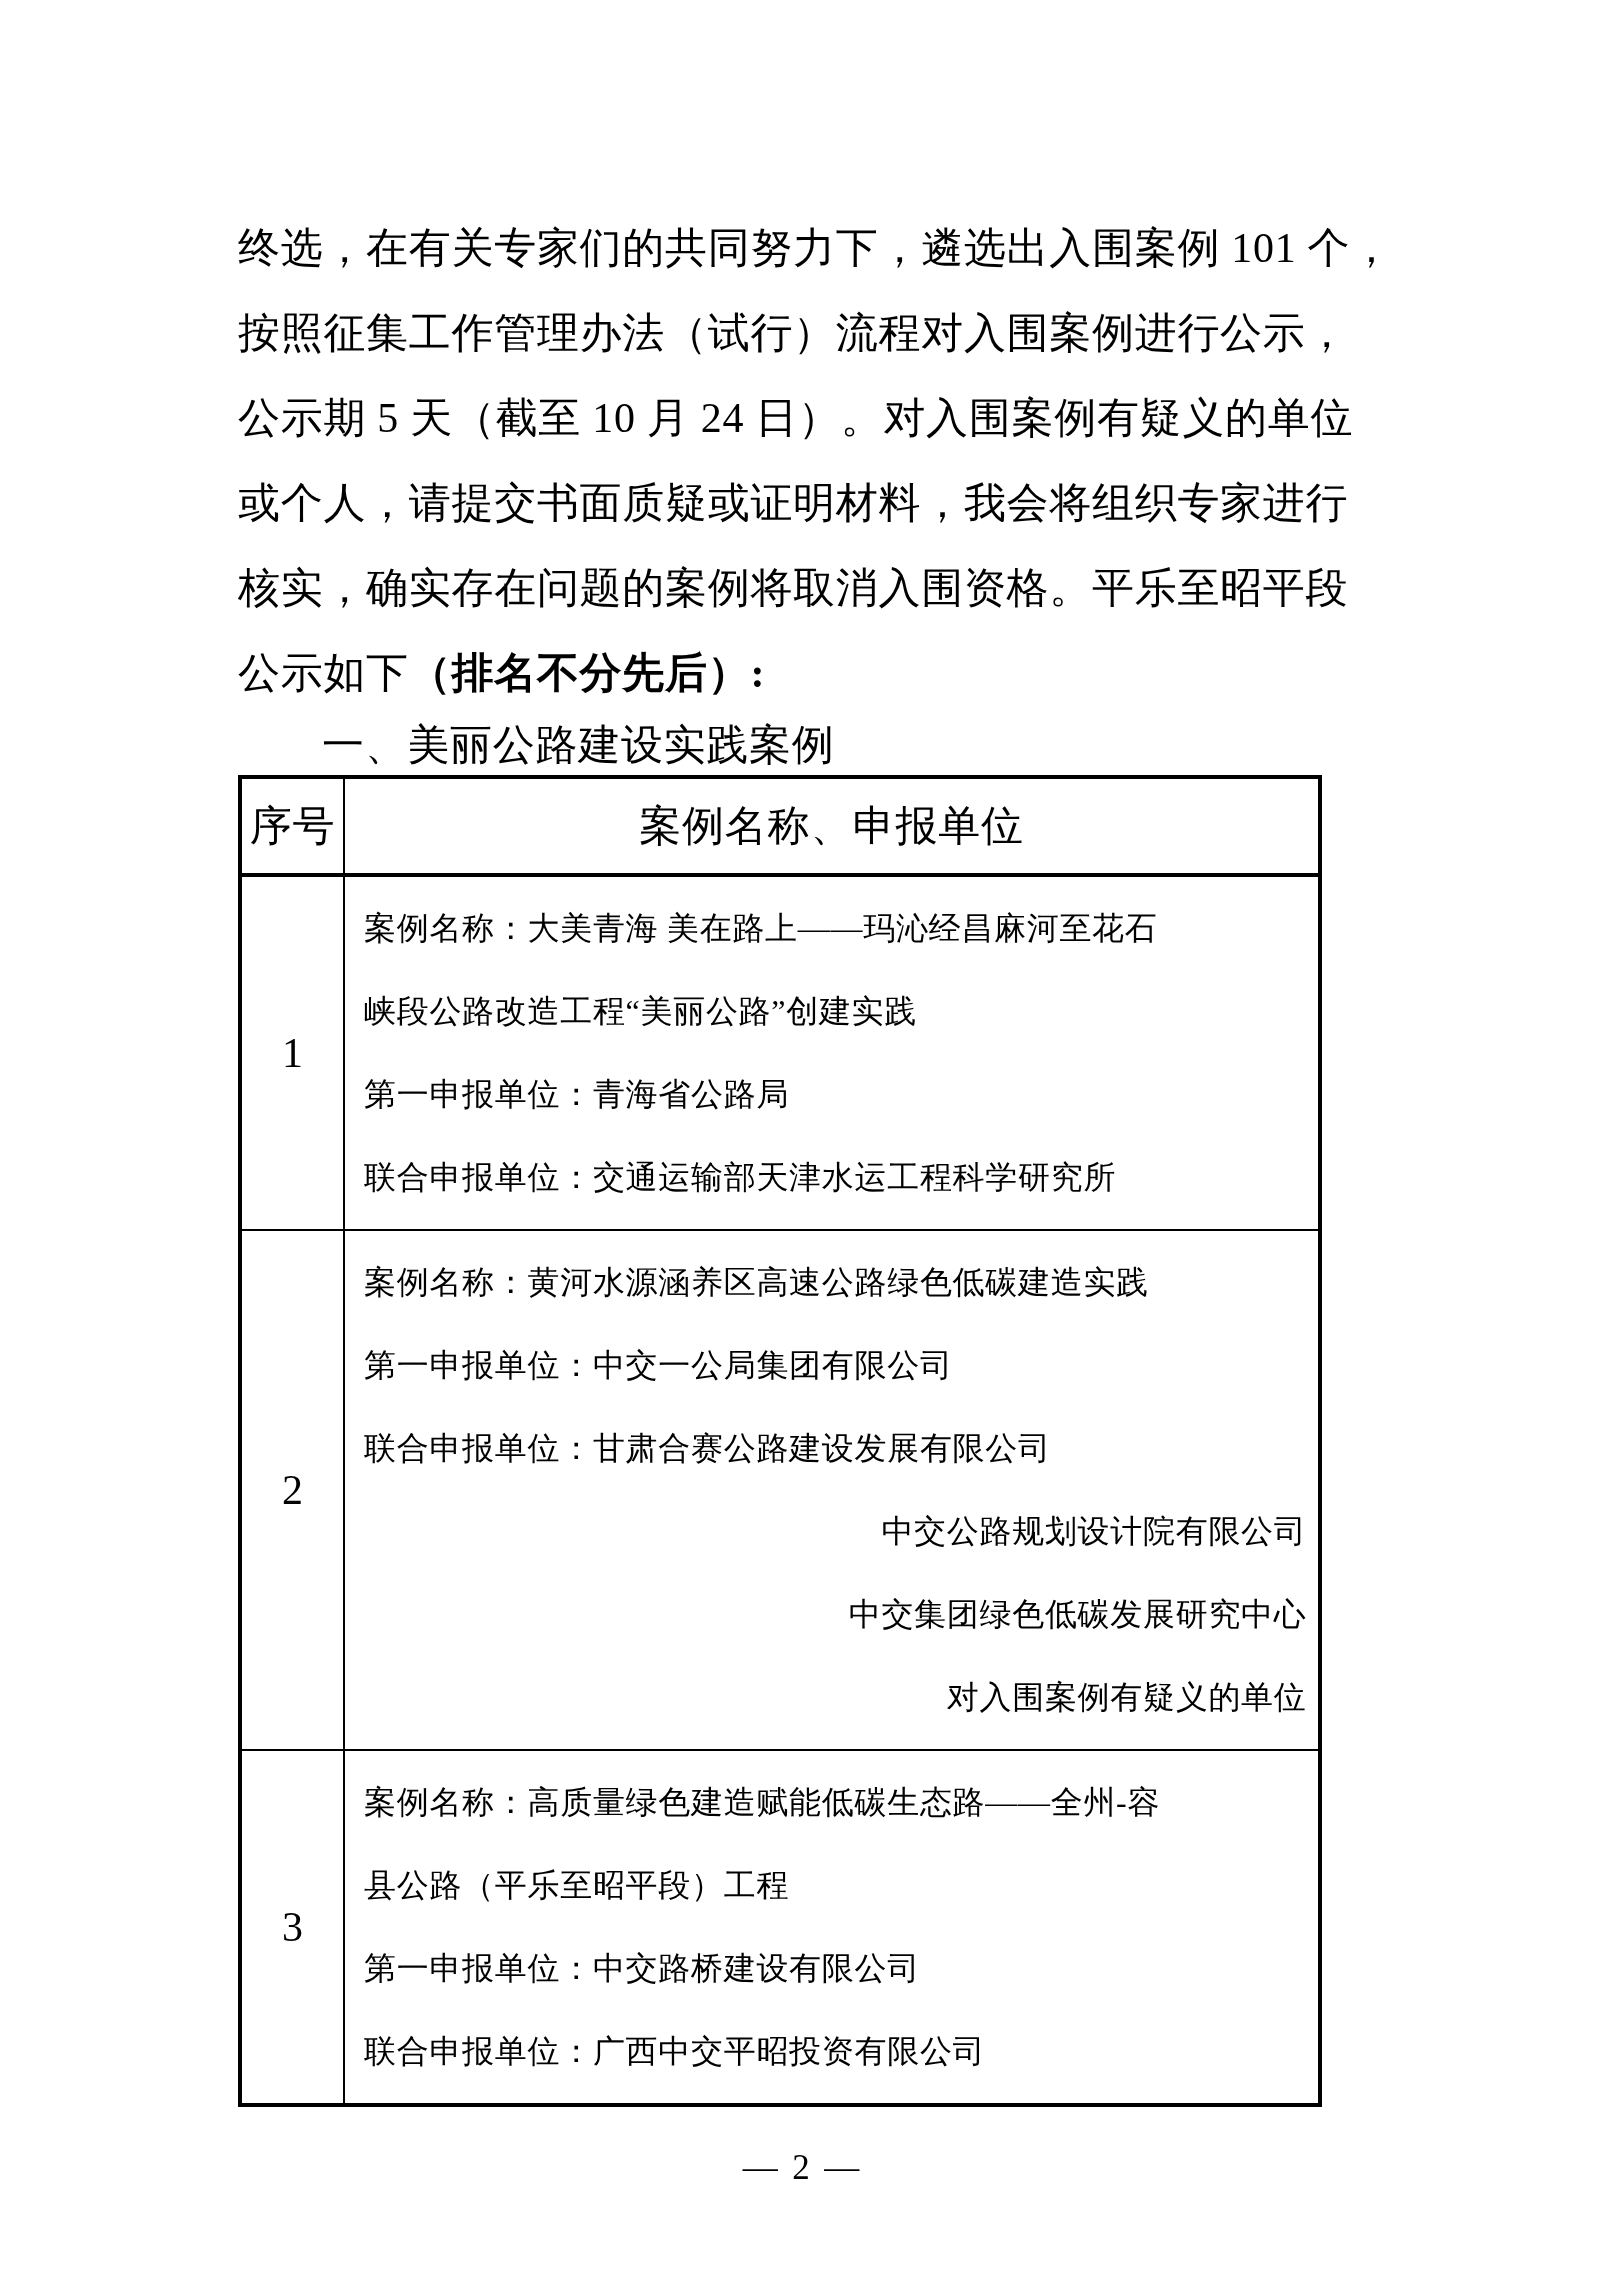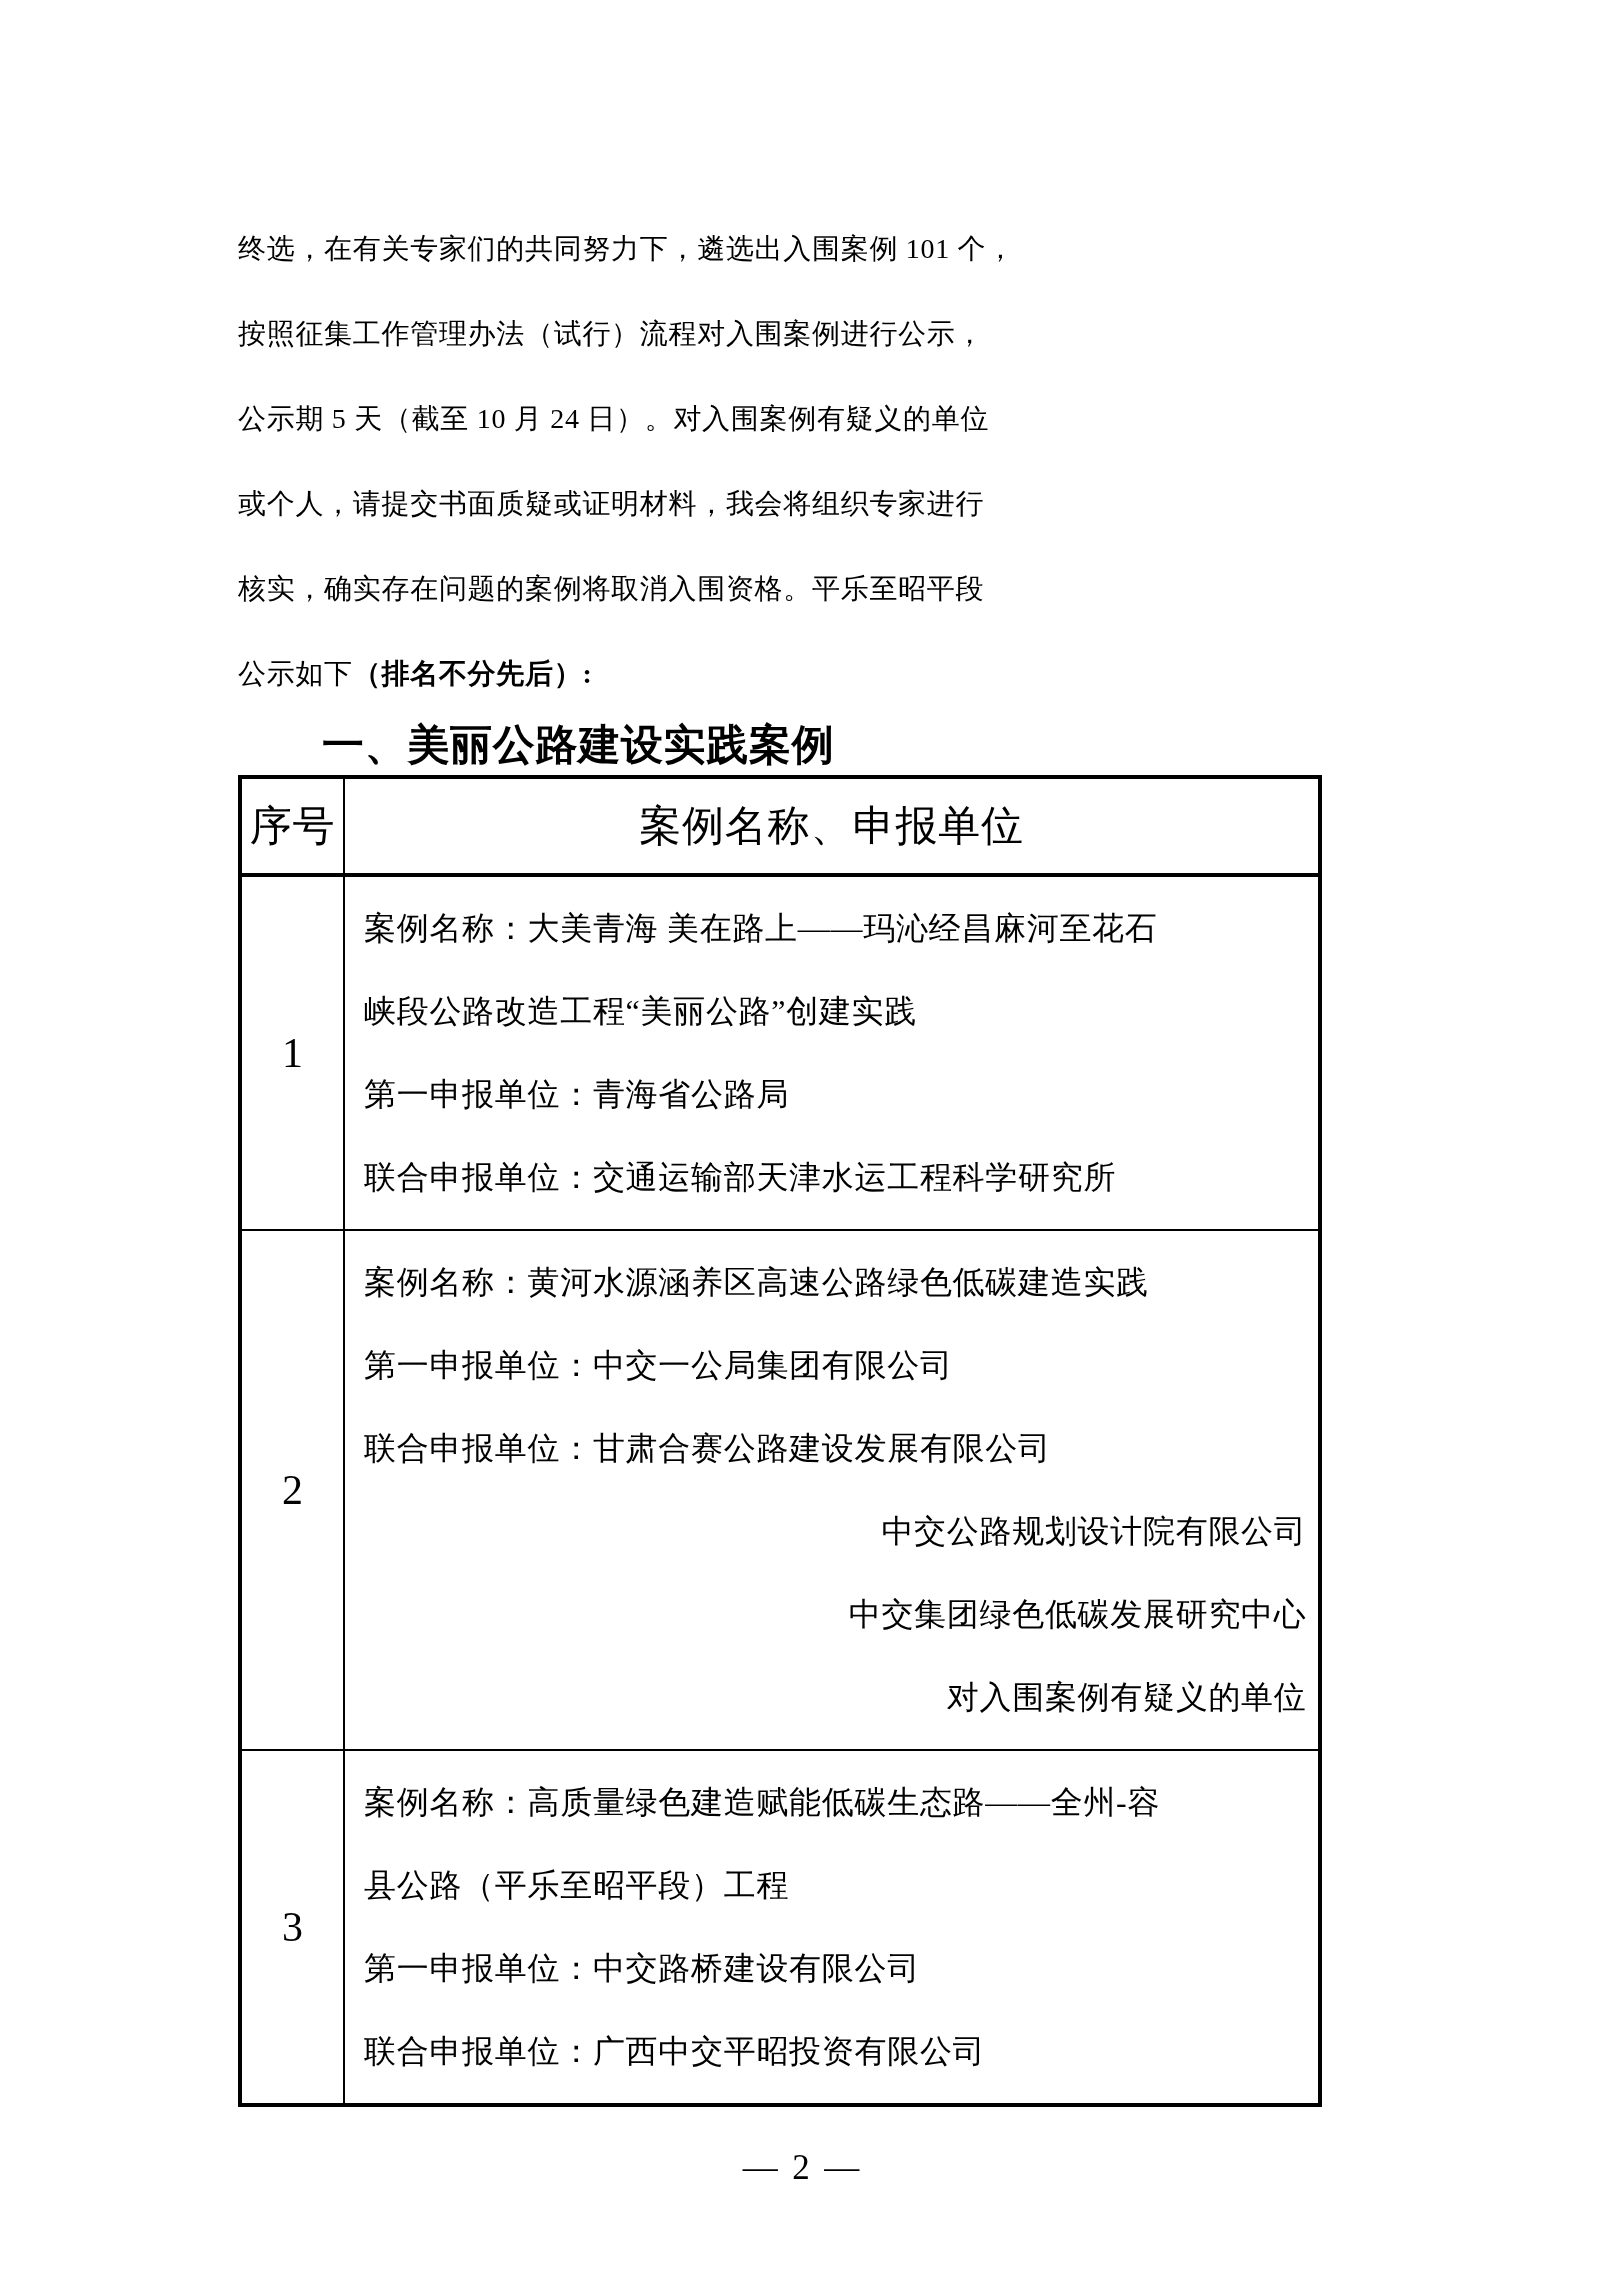--- a/index.html
+++ b/index.html
@@ -15,32 +15,32 @@
     color: #000000;
     overflow: hidden;
   }
   .doc {
     position: absolute;
     left: 238px;
     top: 206px;
     width: 1180px;
   }
   .para-line {
-    font-size: 28px;
+    font-size: 42px;
     line-height: 85px;
     letter-spacing: 0.7px;
     white-space: nowrap;
   }
   .para-line .bold-part {
     font-weight: bold;
     text-align: center;
   }
   .section-heading {
     font-size: 42px;
-    font-weight: bold;
+    font-weight: normal;
     line-height: 59px;
     text-indent: 84px;
     letter-spacing: 0.7px;
     white-space: nowrap;
   }
   table.cases {
     border-collapse: collapse;
     width: 1084px;
     table-layout: fixed;
     margin-top: 0;

